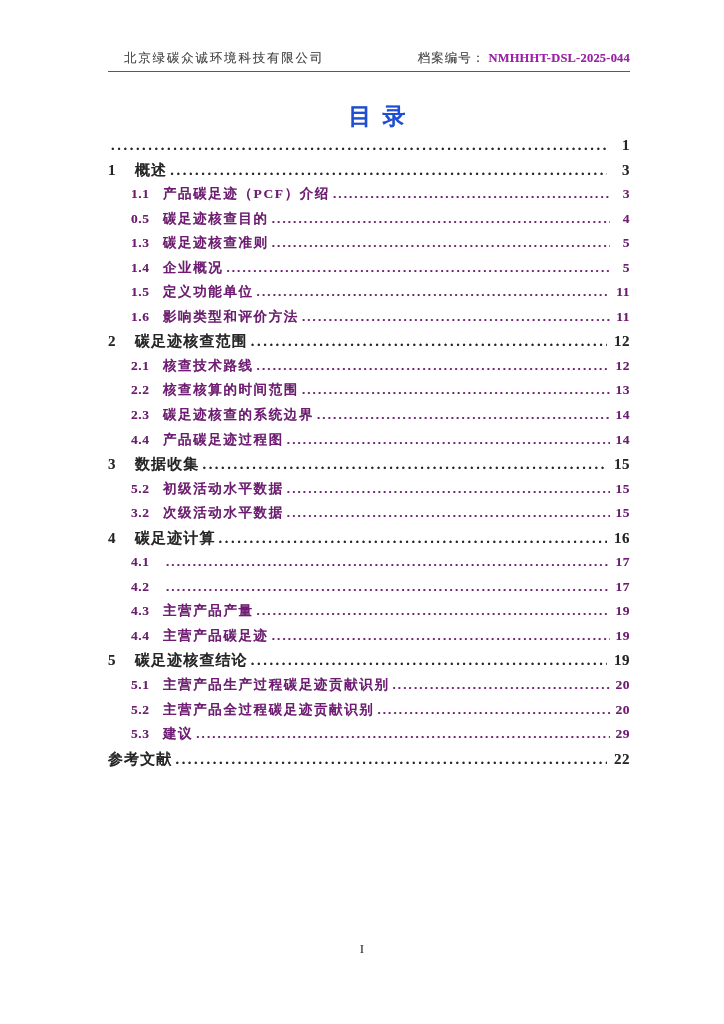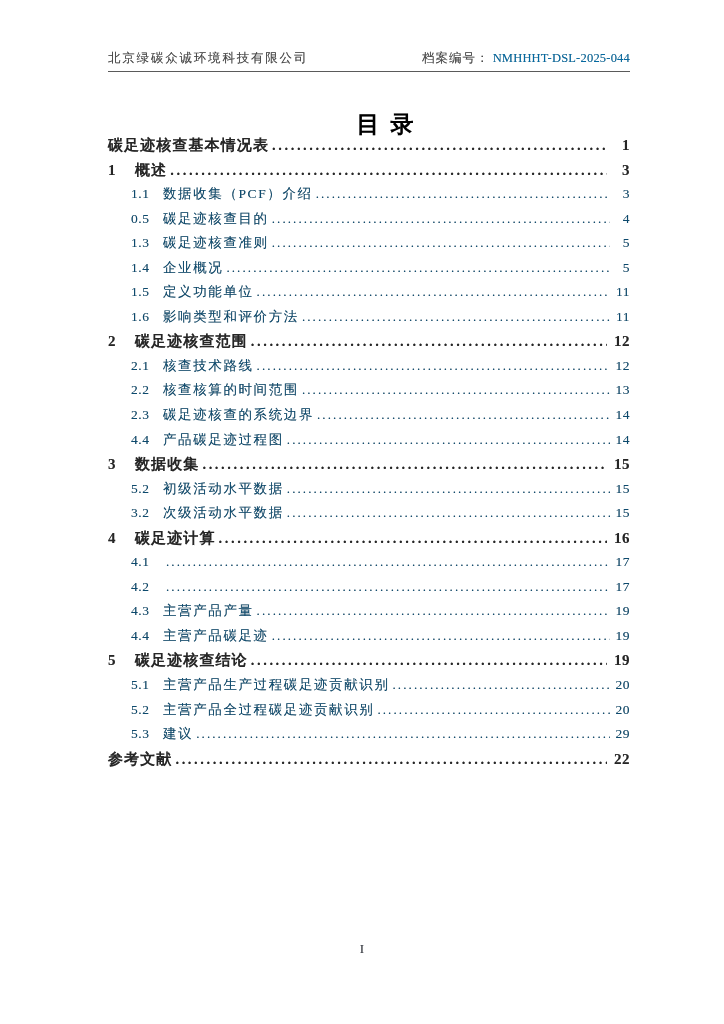--- a/index.html
+++ b/index.html
@@ -13,45 +13,46 @@
     text-shadow: 0 0 0.5px rgba(70,70,70,0.45);
   }
   .page { position: absolute; inset: 0; }
 
   
   .header-row {
     position: absolute; top: 50px; left: 108px; width: 522px;
     display: flex; justify-content: space-between; align-items: baseline;
     font-size: 12.5px; color: #474747;
   }
-  .company { letter-spacing: 1.8px; font-weight: 500; }
+  .company { letter-spacing: 1.8px; font-weight: 500; margin-left: 16px; }
   .archive { white-space: nowrap; }
   .archive .arch-label { letter-spacing: 1px; }
-  .archive .arch-num { font-weight: normal; letter-spacing: 0.2px; color: #0369a1; }
+  .archive .arch-num { font-weight: bold; letter-spacing: 0.2px; color: #a21caf; }
   .header-rule {
     position: absolute; top: 71px; left: 108px; width: 522px;
     border: none; border-top: 1.4px solid #5a5a5a; margin: 0;
   }
 
   
   .doc-title {
     position: absolute; top: 93px; left: 108px; width: 522px;
     text-align: center;
-    font-size: 23px; font-weight: bold; color: #000000;
+    font-size: 23px; font-weight: bold; color: #1d4ed8;
     letter-spacing: 11px; text-indent: 11px;
-    margin: 16px;
+    margin: 8px;
   }
 
   
   .toc { position: absolute; top: 133px; left: 108px; width: 522px; }
   .toc-row {
     display: flex; align-items: baseline;
     height: 24.55px; line-height: 24.55px;
-    font-size: 13.5px; color: #0c4a6e;
+    font-size: 13.5px; color: #701a75;
     white-space: nowrap;
+    font-weight: bold;
   }
   .toc-row.bold { font-weight: bold; font-size: 15px; color: #262626; }
   .toc-row.lvl2 { padding-left: 23px; }
   .num { flex: none; letter-spacing: 0.5px; }
   .lvl1 .num { width: 27px; }
   .lvl2 .num { width: 32px; }
   .label { flex: none; letter-spacing: 1.6px; }
   .bold .label { letter-spacing: 1.1px; }
   .leader {
     flex: 1 1 auto; overflow: hidden;
@@ -78,33 +79,32 @@
       <span class="arch-label">档案编号：</span>
       <span class="arch-num">NMHHHT-DSL-2025-044</span>
     </span>
   </div>
   <hr class="header-rule">
 
   <h1 class="doc-title">目录</h1>
 
   <div class="toc" id="toc-list">
       <div class="toc-row lvl0 bold">
-        <span class="label">碳足迹核查基本情况表</span>
         <span class="leader">................................................................................................................................................................</span>
         <span class="pagenum">1</span>
       </div>
       <div class="toc-row lvl1 bold">
         <span class="num">1</span>
         <span class="label">概述</span>
         <span class="leader">................................................................................................................................................................</span>
         <span class="pagenum">3</span>
       </div>
       <div class="toc-row lvl2">
         <span class="num">1.1</span>
-        <span class="label">数据收集（PCF）介绍</span>
+        <span class="label">产品碳足迹（PCF）介绍</span>
         <span class="leader">................................................................................................................................................................</span>
         <span class="pagenum">3</span>
       </div>
       <div class="toc-row lvl2">
         <span class="num">0.5</span>
         <span class="label">碳足迹核查目的</span>
         <span class="leader">................................................................................................................................................................</span>
         <span class="pagenum">4</span>
       </div>
       <div class="toc-row lvl2">

